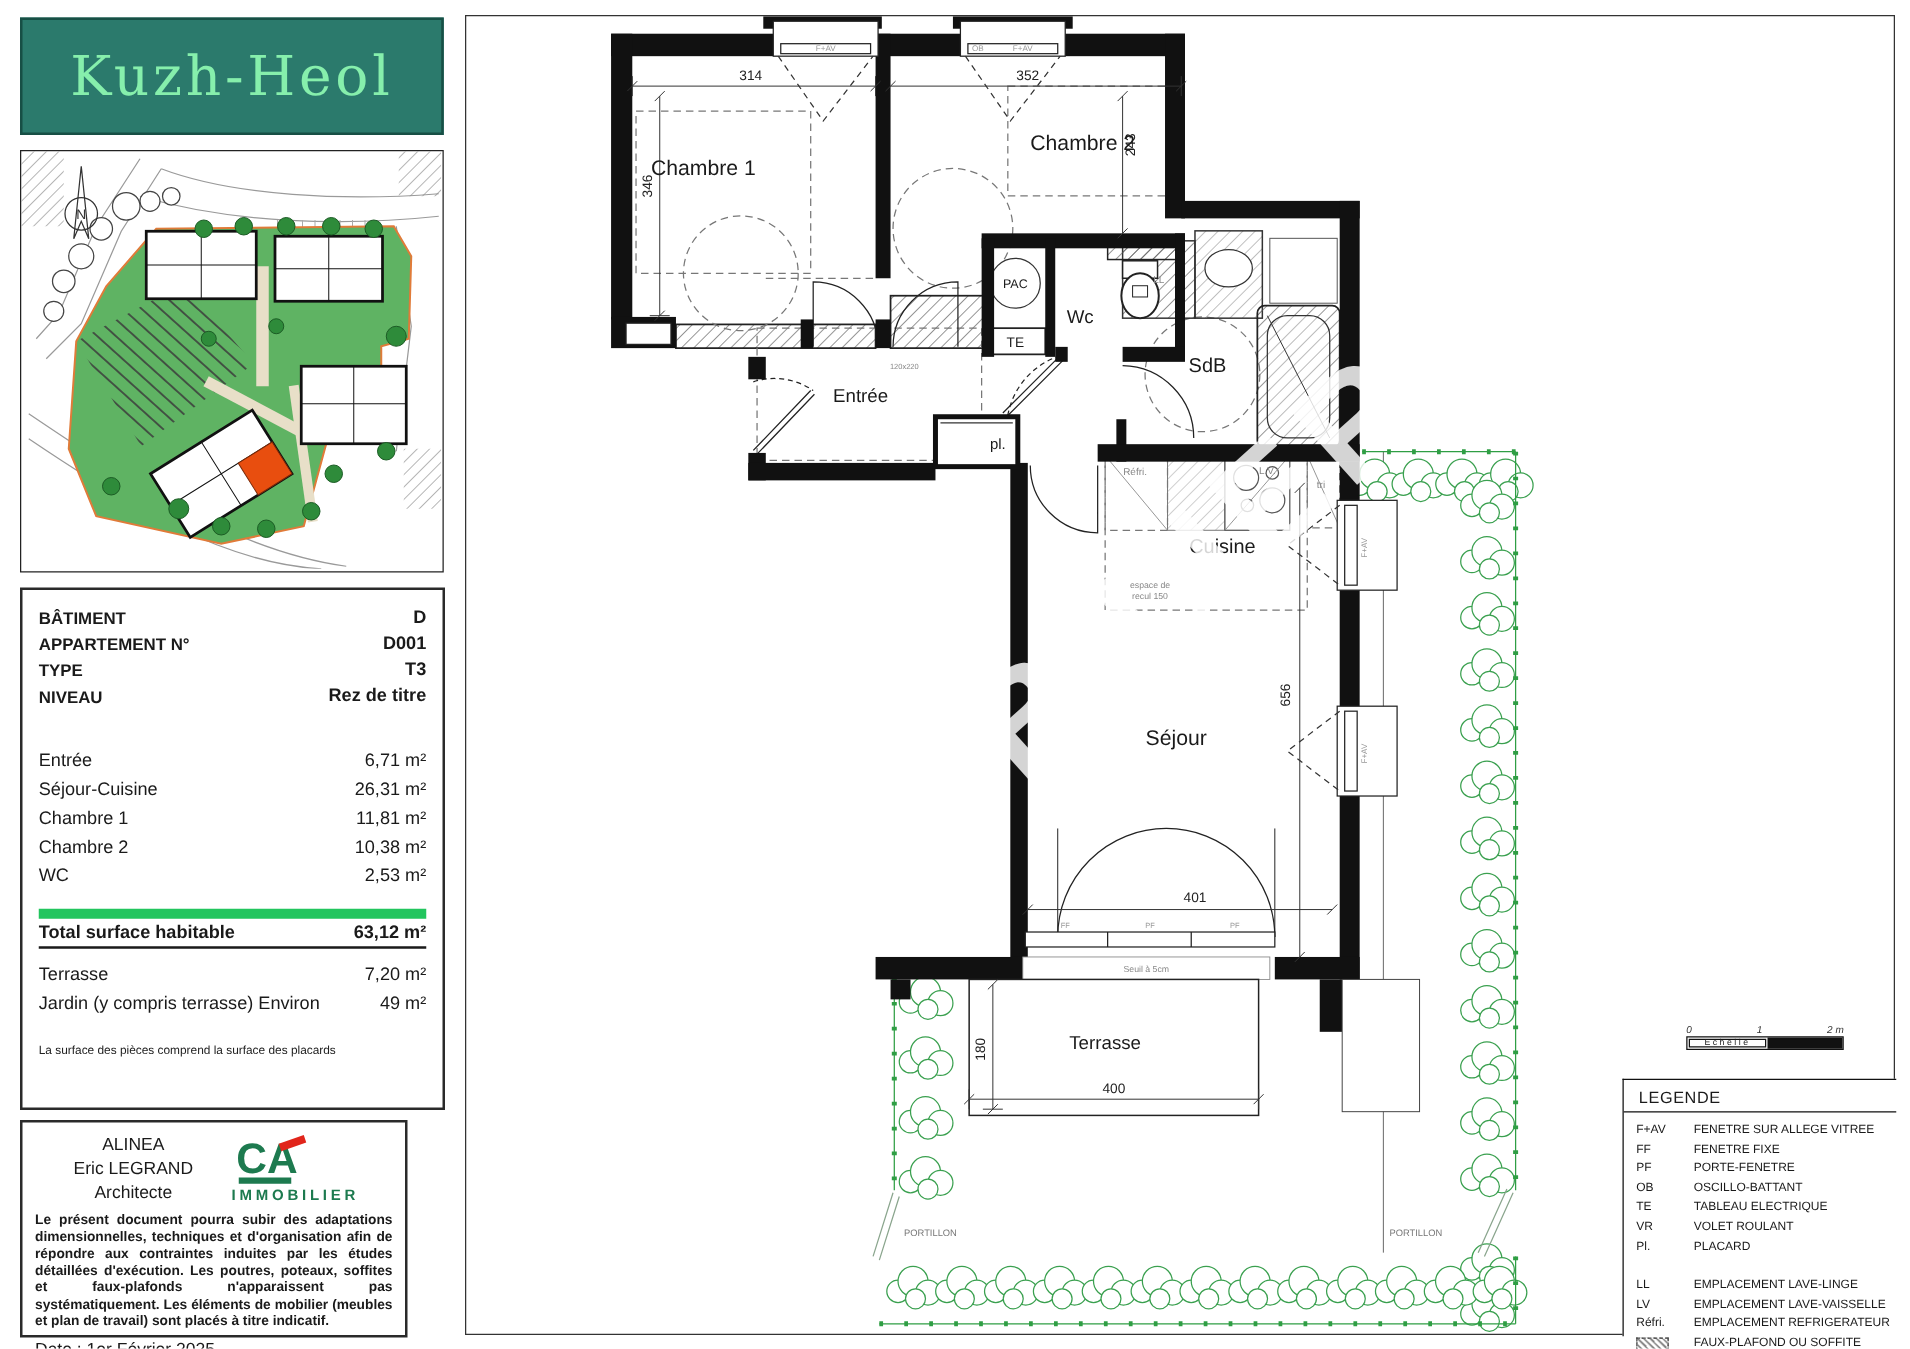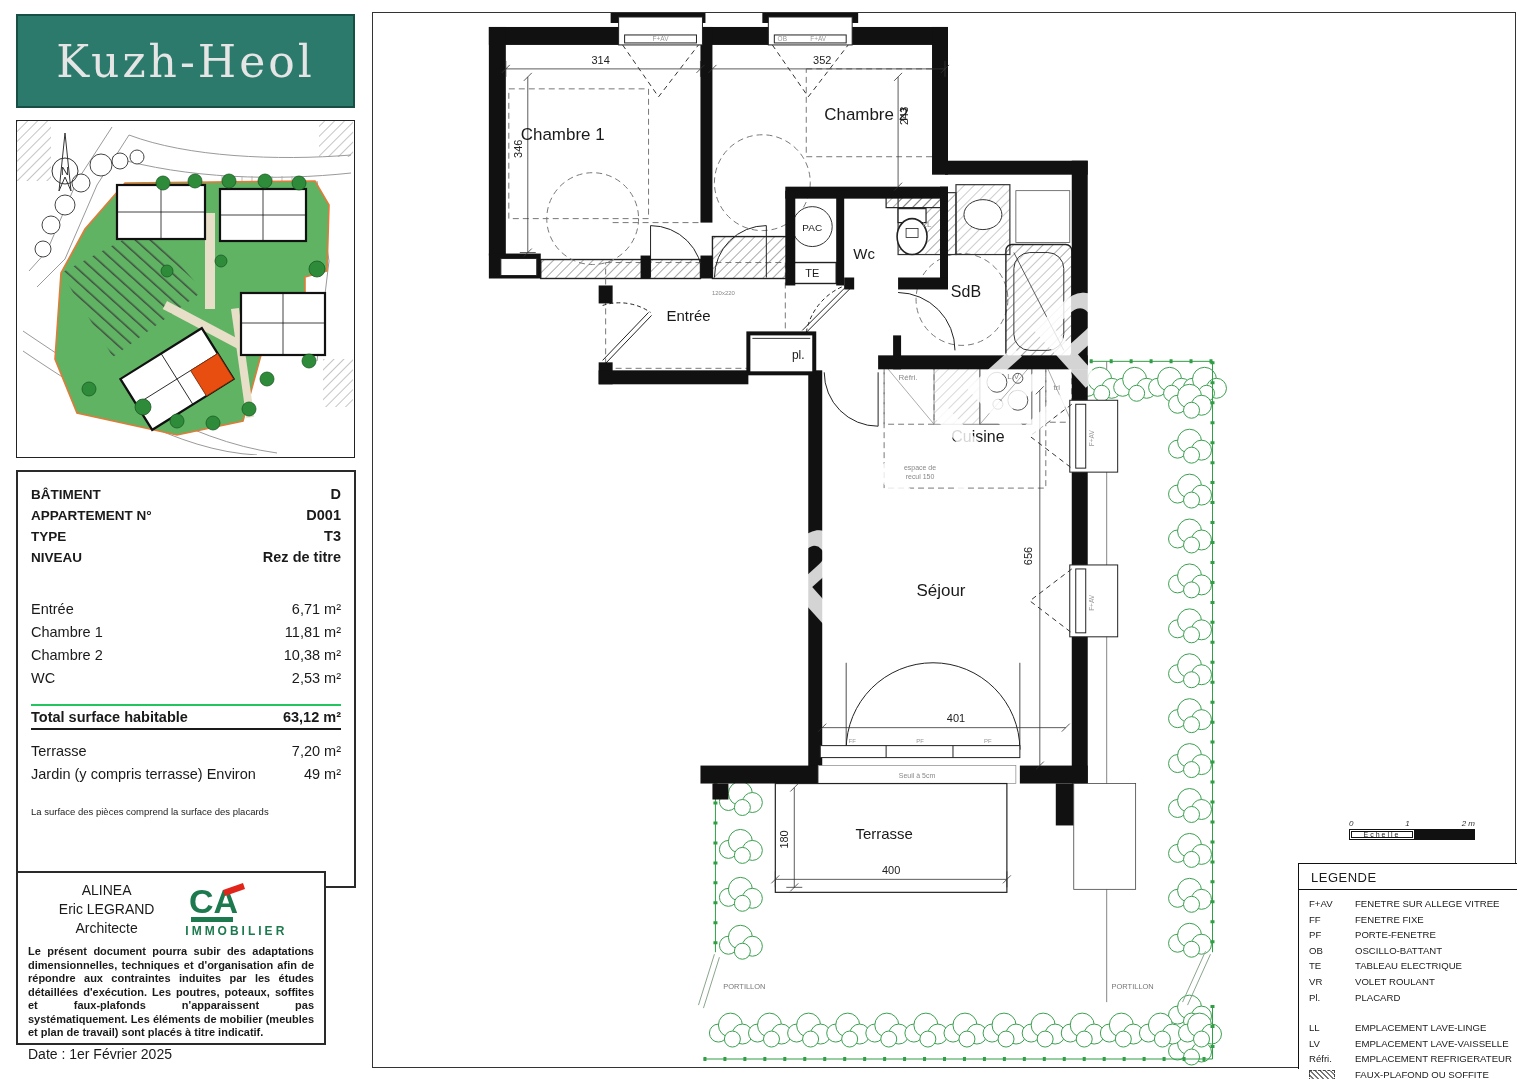--- a/index.html
+++ b/index.html
@@ -2,34 +2,34 @@
 <html><head>
 <meta charset="utf-8">
 <style>
   html,body{margin:0;padding:0;background:#fff;}
   #page{position:relative;width:1528px;height:1079px;background:#fff;overflow:hidden;
         font-family:"Liberation Sans",sans-serif;color:#1a1a1a;}
   .panel{position:absolute;background:#fff;box-sizing:border-box;}
   
   #logo-box{left:16px;top:14px;width:339px;height:94px;background:#2b7a6c;
             border:2px solid #17четыре; border:2px solid #174f45;display:flex;align-items:center;justify-content:center;}
-  #logo-box span{font-family:"DejaVu Serif",serif;color:#e5e5e5;font-size:44px;letter-spacing:3px;}
+  #logo-box span{font-family:"DejaVu Serif",serif;color:#86efac;font-size:44px;letter-spacing:3px;}
   
   #siteplan-box{left:16px;top:120px;width:339px;height:338px;border:1.5px solid #222;}
   
   #info-panel{left:16px;top:470px;width:340px;height:418px;border:2px solid #2a2a2a;padding:12px 13px 8px 13px;}
   .inforow{display:flex;justify-content:space-between;line-height:21px;}
   .inforow .lbl{font-weight:bold;font-size:13.5px;}
   .inforow .val{font-weight:bold;font-size:14.5px;}
   .roomrow{display:flex;justify-content:space-between;line-height:23px;font-size:14.5px;}
-  .totalrow{display:flex;justify-content:space-between;border-top:2px solid #22c55e;border-bottom:2px solid #1a1a1a;
+  .totalrow{display:flex;justify-content:space-between;border-top:8px solid #22c55e;border-bottom:2px solid #1a1a1a;
             padding:3px 0;margin:14px 0 10px 0;font-weight:bold;font-size:14.5px;}
   #info-footnote{font-size:9.5px;color:#222;margin-top:20px;}
   
-  #arch-panel{left:16px;top:871px;width:310px;height:174px;border:2px solid #2a2a2a;padding:8px 10px 6px 10px;}
+  #arch-panel{left:16px;top:896px;width:310px;height:174px;border:2px solid #2a2a2a;padding:8px 10px 6px 10px;}
   #arch-top{display:flex;align-items:center;}
   #arch-names{width:55%;text-align:center;font-size:14px;line-height:19px;}
   #ca-logo{width:45%;display:flex;flex-direction:column;align-items:flex-start;}
   #ca-logo .imm{color:#1d7a4f;font-weight:bold;font-size:12px;letter-spacing:3px;margin-top:1px;}
   #arch-disclaimer{font-size:11px;line-height:13.5px;text-align:justify;margin-top:7px;font-weight:bold;}
   #arch-date{font-size:14px;margin-top:6px;}
   
   #plan-sheet{left:372px;top:12px;width:1144px;height:1056px;border:1.5px solid #333;}
   #plan-svg{position:absolute;left:0;top:0;width:100%;height:100%;}
   
@@ -163,20 +163,24 @@
         <span class="val">T3</span>
       </div>
     <div class="inforow">
         <span class="lbl">NIVEAU</span>
         <span class="val">Rez de titre</span>
       </div>
     <div style="height:30px"></div>
     <div class="roomrow">
         <span>Entrée</span>
         <span>6,71 m²</span>
+      </div>
+    <div class="roomrow">
+        <span>Séjour-Cuisine</span>
+        <span>26,31 m²</span>
       </div>
     <div class="roomrow">
         <span>Chambre 1</span>
         <span>11,81 m²</span>
       </div>
     <div class="roomrow">
         <span>Chambre 2</span>
         <span>10,38 m²</span>
       </div>
     <div class="roomrow">

